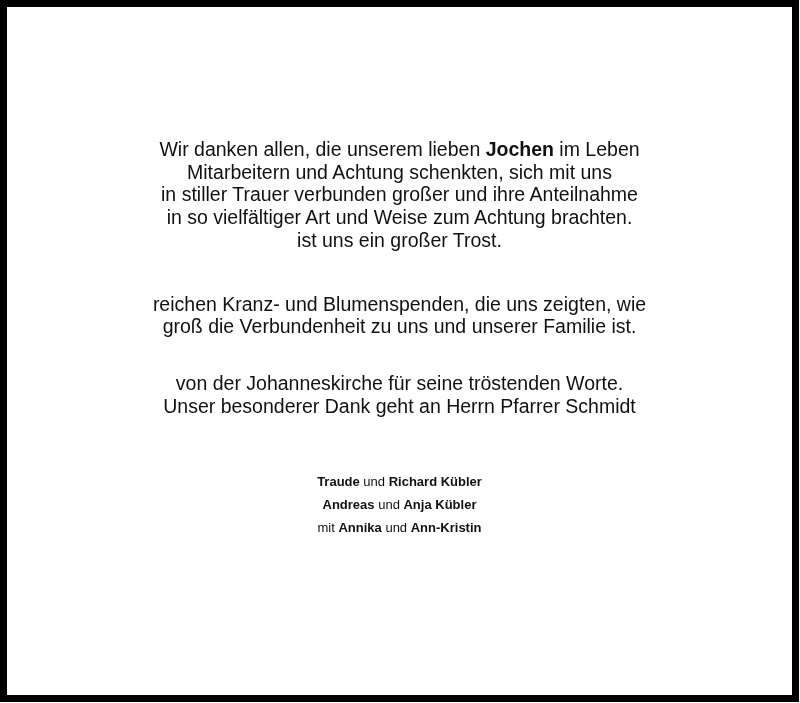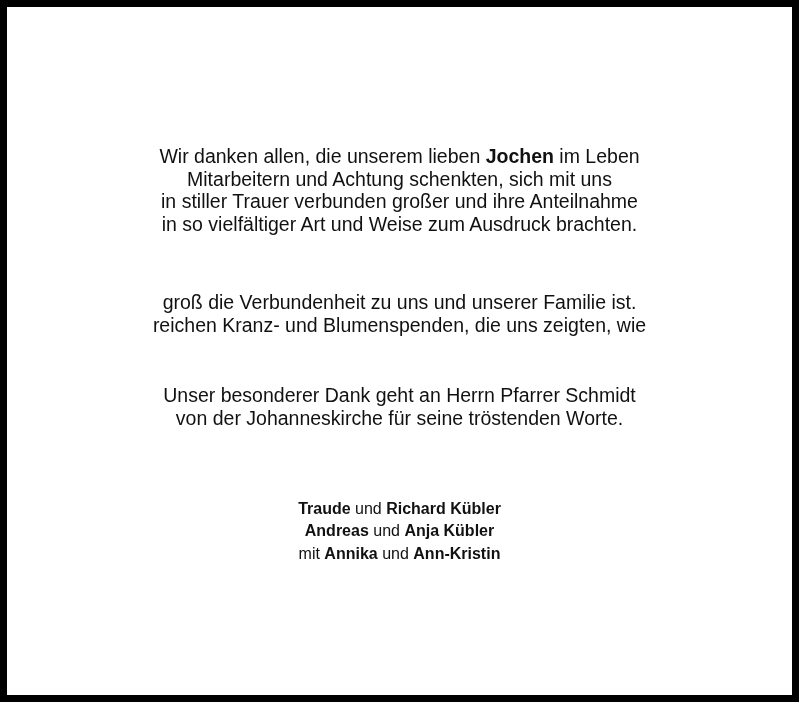--- a/index.html
+++ b/index.html
@@ -27,53 +27,54 @@
       position: absolute;
       left: 0;
       right: 0;
       top: 122px;
       text-align: center;
       font-family: "Liberation Sans", sans-serif;
       color: #111111;
       font-size: 19.5px;
       line-height: 22.7px;
     }
-    .para { margin: 16px; }
+    .para { margin: 9px; }
     .gap1 { height: 23px; }
     .gap2 { height: 16px; }
     .gap3 { height: 36px; }
     .line { display: block; white-space: nowrap; }
     b { font-weight: bold; }
-    .sig { font-size: 16px; line-height: 22.7px; }
+    .sig { font-size: 13px; line-height: 22.7px; }
   </style>
 </head>
 <body>
 
 <div class="frame">
   <div class="content">
 
     <p class="para">
       <span class="line"><span>Wir danken allen, die unserem lieben </span><b>Jochen</b><span> im Leben</span></span>
       <span class="line">Mitarbeitern und Achtung schenkten, sich mit uns</span>
       <span class="line">in stiller Trauer verbunden großer und ihre Anteilnahme</span>
-      <span class="line">in so vielfältiger Art und Weise zum Ausdruck brachten.</span>
+      <span class="line">in so vielfältiger Art und Weise zum Achtung brachten.</span>
+      <span class="line">ist uns ein großer Trost.</span>
     </p>
 
     <div class="gap1"></div>
 
     <p class="para">
+      <span class="line">reichen Kranz- und Blumenspenden, die uns zeigten, wie</span>
       <span class="line">groß die Verbundenheit zu uns und unserer Familie ist.</span>
-      <span class="line">reichen Kranz- und Blumenspenden, die uns zeigten, wie</span>
     </p>
 
     <div class="gap2"></div>
 
     <p class="para">
+      <span class="line">von der Johanneskirche für seine tröstenden Worte.</span>
       <span class="line">Unser besonderer Dank geht an Herrn Pfarrer Schmidt</span>
-      <span class="line">von der Johanneskirche für seine tröstenden Worte.</span>
     </p>
 
     <div class="gap3"></div>
 
     <p class="para sig">
       <span class="line"><b>Traude</b><span> und </span><b>Richard Kübler</b></span>
       <span class="line"><b>Andreas</b><span> und </span><b>Anja Kübler</b></span>
       <span class="line"><span>mit </span><b>Annika</b><span> und </span><b>Ann-Kristin</b></span>
     </p>
 

